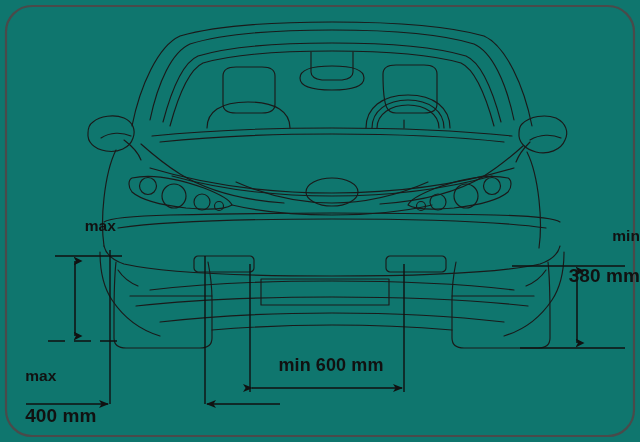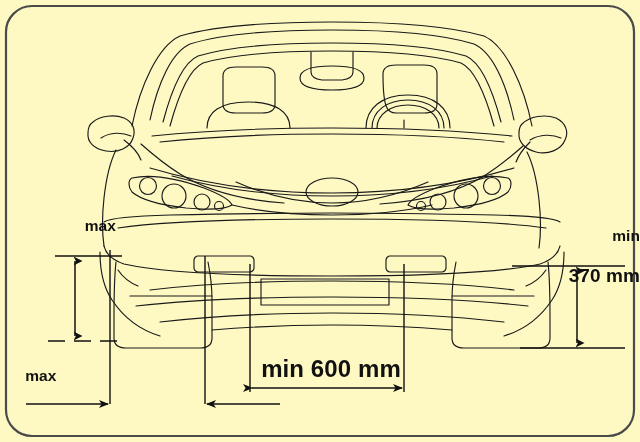--- a/index.html
+++ b/index.html
@@ -7,21 +7,21 @@
     padding: 0;
     background: #ffffff;
   }
   body {
     font-family: "Liberation Sans", sans-serif;
   }
   #stage {
     position: relative;
     width: 640px;
     height: 442px;
-    background: #fef9c3;
+    background: #0f766e;
     overflow: hidden;
   }
   #diagram-svg {
     position: absolute;
     left: 0;
     top: 0;
     width: 640px;
     height: 442px;
   }
   .dim-label {
@@ -55,21 +55,21 @@
     left: 7px;
     top: 348px;
     text-align: left;
     width: 110px;
   }
   #label-min-600 {
     left: 256px;
     top: 355px;
     width: 150px;
     text-align: center;
-    font-size: 24px;
+    font-size: 18px;
   }
 </style>
 </head>
 <body>
 
 <div id="stage">
 
   <svg id="diagram-svg" viewBox="0 0 640 442">
     <defs>
       <marker id="arrUp" markerWidth="9" markerHeight="9" refX="4.5" refY="7.5" orient="auto" markerUnits="userSpaceOnUse">
@@ -260,22 +260,23 @@
       <line x1="252" y1="388" x2="402" y2="388" stroke-width="1.5" marker-start="url(#arrH)" marker-end="url(#arrH)"></line>
     </g>
   </svg>
 
   <div class="dim-label" id="label-max-1500">
     <span class="small">max</span><br>
   </div>
 
   <div class="dim-label" id="label-min-250">
     <span class="small">min</span><br>
-    <span class="big">370 mm</span>
+    <span class="big">380 mm</span>
   </div>
 
   <div class="dim-label" id="label-max-400">
     <span class="small">max</span><br>
+    <span class="big">400 mm</span>
   </div>
 
   <div class="dim-label" id="label-min-600">min 600 mm</div>
 
 </div>
 
 </body></html>

